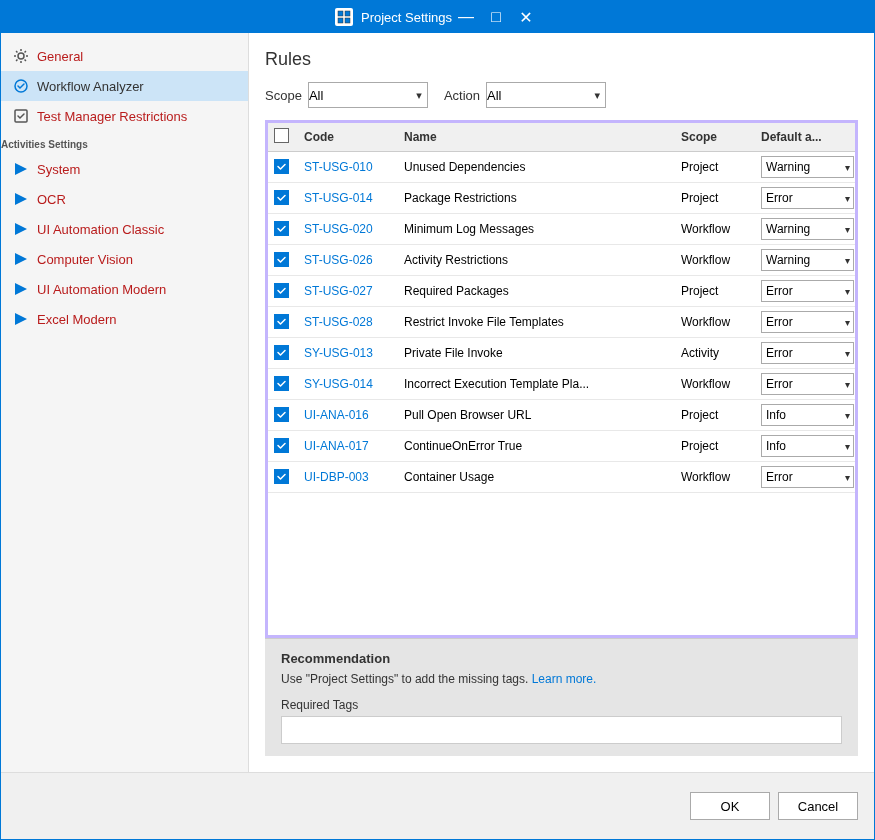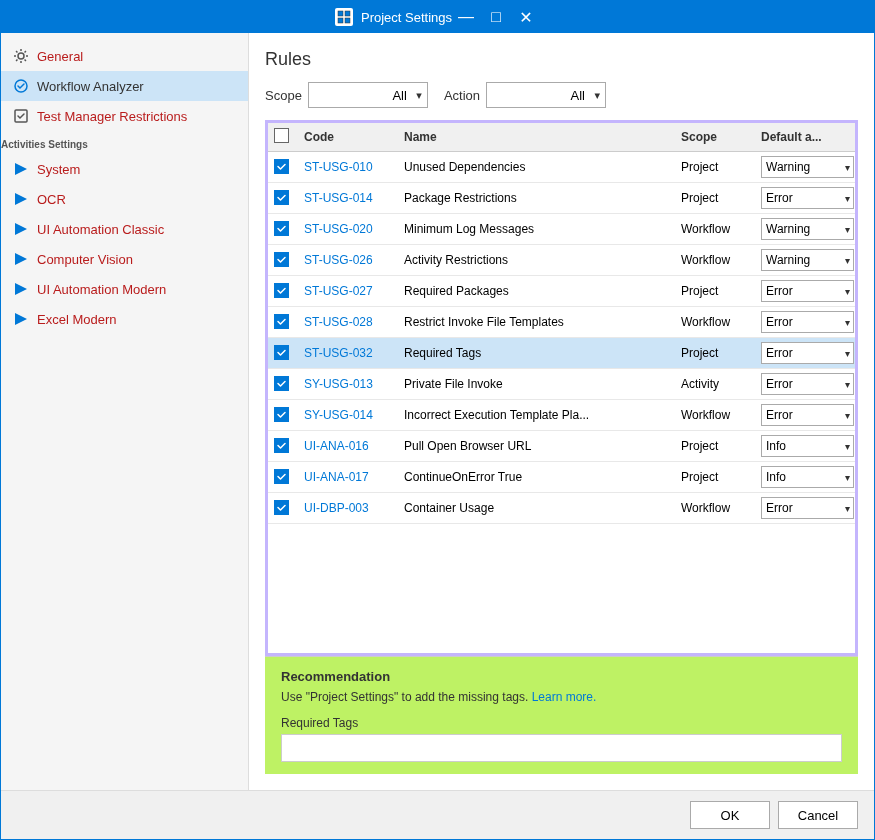--- a/index.html
+++ b/index.html
@@ -25,21 +25,21 @@
     .sidebar-section-label { padding: 8px 0 4px; font-size: 10px; color: #555; font-weight: 600; }
 
     
     .main-panel { flex: 1; display: flex; flex-direction: column; overflow: hidden; padding: 16px; }
 
     .panel-title { font-size: 18px; font-weight: 400; margin-bottom: 12px; color: #333; }
 
     .filters-row { display: flex; align-items: center; gap: 16px; margin-bottom: 12px; }
     .filter-group { display: flex; align-items: center; gap: 6px; }
     .filter-label { font-size: 13px; color: #333; }
-    .filter-select { height: 26px; padding: 2px 20px 2px 0; border: 1px solid #aaa; background: white; font-size: 13px; appearance: none; -webkit-appearance: none; cursor: pointer; position: relative; min-width: 120px; text-align: right; }
+    .filter-select { height: 26px; padding: 2px 20px 2px 0; border: 1px solid #aaa; background: white; font-size: 13px; appearance: none; -webkit-appearance: none; cursor: pointer; position: relative; min-width: 120px; }
     .select-wrapper { position: relative; display: inline-block; }
     .select-wrapper::after { content: '▾'; position: absolute; right: 6px; top: 50%; transform: translateY(-50%); pointer-events: none; font-size: 11px; color: #333; }
 
     
     .rules-table-container { flex: 1; border: 3px solid #c4b5fd; overflow: hidden; display: flex; flex-direction: column; min-height: 0; }
     .rules-table-scroll { overflow-y: auto; flex: 1; }
     table { width: 100%; border-collapse: collapse; table-layout: fixed; }
     thead th { background: #f0f0f0; border-bottom: 1px solid #ccc; padding: 5px 6px; text-align: left; font-weight: 600; font-size: 12px; color: #333; position: sticky; top: 0; }
     tbody tr { border-bottom: 1px solid #e8e8e8; }
     tbody tr.selected { background: #cce4f7; }
@@ -53,29 +53,29 @@
     .cb { width: 15px; height: 15px; border: 1px solid #666; background: #0078d7; display: inline-flex; align-items: center; justify-content: center; cursor: pointer; }
     .cb svg { width: 11px; height: 11px; }
 
     .code-link { color: #0078d7; text-decoration: none; cursor: pointer; }
 
     .action-select-wrapper { position: relative; display: inline-block; width: 93px; }
     .action-select-wrapper::after { content: '▾'; position: absolute; right: 4px; top: 50%; transform: translateY(-50%); pointer-events: none; font-size: 10px; color: #333; }
     .action-select { width: 100%; height: 22px; padding: 1px 18px 1px 4px; border: 1px solid #aaa; background: white; font-size: 12px; appearance: none; -webkit-appearance: none; cursor: pointer; }
 
     
-    .recommendation-panel { border-top: 1px solid #ccc; padding: 12px 16px; background: #bef264; flex-shrink: 0; }
+    .recommendation-panel { border-top: 1px solid #ccc; padding: 12px 16px; background: #e5e5e5; flex-shrink: 0; }
     .rec-title { font-weight: 700; font-size: 13px; margin-bottom: 6px; color: #333; }
     .rec-text { font-size: 12px; color: #333; margin-bottom: 12px; }
     .rec-text a { color: #0078d7; text-decoration: none; cursor: pointer; }
     .rec-field-label { font-size: 12px; color: #333; margin-bottom: 4px; }
     .rec-input { width: 100%; height: 28px; border: 1px solid #ccc; background: white; padding: 4px 6px; font-size: 12px; }
 
     
-    .footer { padding: 10px 16px; display: flex; justify-content: flex-end; gap: 8px; background: #f0f0f0; border-top: 1px solid #ddd; flex-shrink: 0; }
+    .footer { padding: 19px 16px; display: flex; justify-content: flex-end; gap: 8px; background: #f0f0f0; border-top: 1px solid #ddd; flex-shrink: 0; }
     .footer-btn { width: 80px; height: 28px; border: 1px solid #aaa; background: white; cursor: pointer; font-size: 13px; }
     .footer-btn.primary { background: white; }
 
     
     .rules-table-scroll::-webkit-scrollbar { width: 16px; }
     .rules-table-scroll::-webkit-scrollbar-track { background: #f0f0f0; }
     .rules-table-scroll::-webkit-scrollbar-thumb { background: #aaa; }
     .rules-table-scroll::-webkit-scrollbar-button { background: #e0e0e0; border: 1px solid #aaa; height: 16px; }
   </style>
 </head>
@@ -329,41 +329,20 @@
       <td class="col-default">
         <div class="action-select-wrapper">
           <select class="action-select">
             <option selected="">Error</option>
             <option>Warning</option>
             <option>Info</option>
           </select>
         </div>
       </td>
     </tr>
-                <tr class="selected">
-      <td class="col-check">
-        <div class="cb" style="background:#0078d7;border:1px solid #0078d7;">
-          <svg viewBox="0 0 11 11" fill="none">
-                        <path d="M2 5.5l2.5 2.5 4.5-4.5" stroke="white" stroke-width="1.5" stroke-linecap="round" stroke-linejoin="round"></path>
-                      </svg>
-        </div>
-      </td>
-      <td class="col-code"><a class="code-link">ST-USG-032</a></td>
-      <td class="col-name">Required Tags</td>
-      <td class="col-scope">Project</td>
-      <td class="col-default">
-        <div class="action-select-wrapper">
-          <select class="action-select">
-            <option selected="">Error</option>
-            <option>Warning</option>
-            <option>Info</option>
-          </select>
-        </div>
-      </td>
-    </tr>
                 <tr>
       <td class="col-check">
         <div class="cb" style="background:#0078d7;border:1px solid #0078d7;">
           <svg viewBox="0 0 11 11" fill="none">
                         <path d="M2 5.5l2.5 2.5 4.5-4.5" stroke="white" stroke-width="1.5" stroke-linecap="round" stroke-linejoin="round"></path>
                       </svg>
         </div>
       </td>
       <td class="col-code"><a class="code-link">SY-USG-013</a></td>
       <td class="col-name">Private File Invoke</td>

